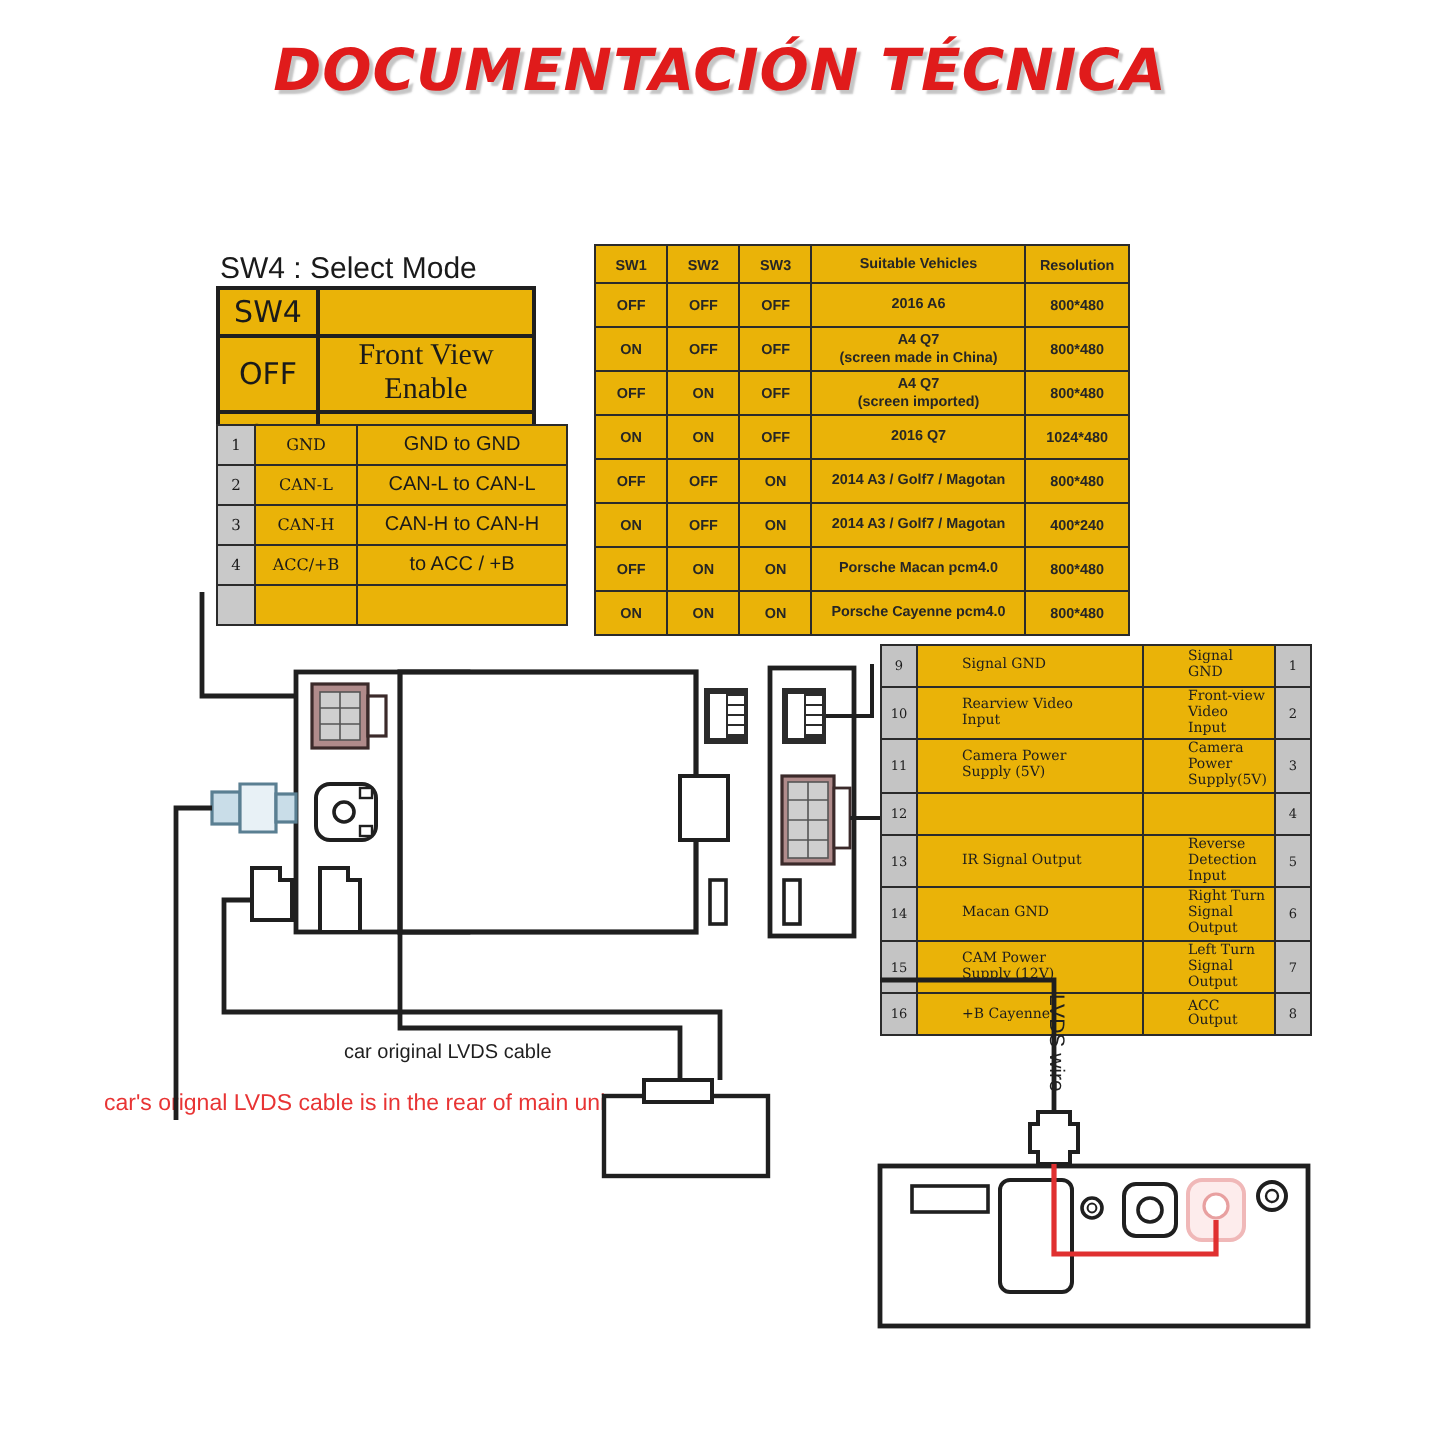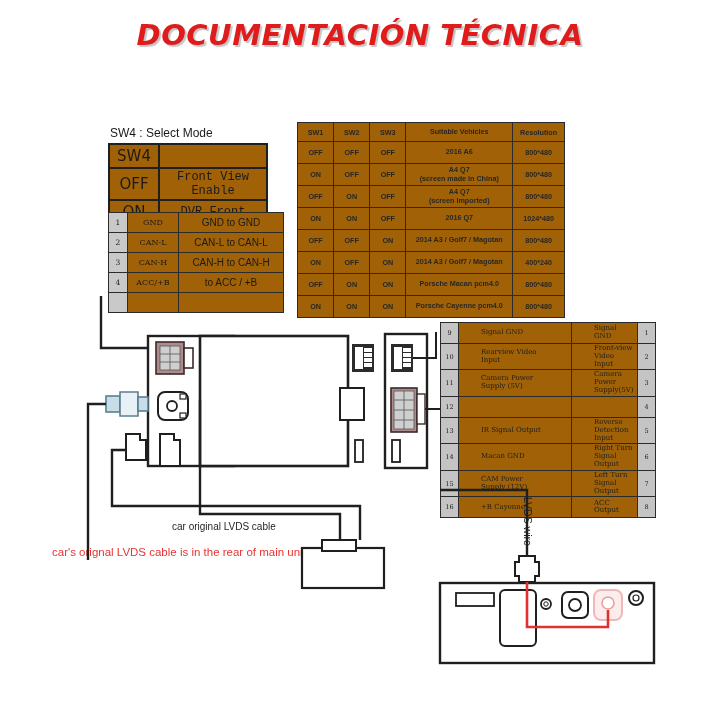--- a/index.html
+++ b/index.html
@@ -28,55 +28,55 @@
     letter-spacing: 0.5px;
     color: #e01b1b;
     text-shadow: 2px 2px 1px rgba(150,150,150,0.55);
     font-family: "DejaVu Sans", sans-serif;
   }
 
   
   table.grid {
     border-collapse: collapse;
     position: absolute;
-    background: #a16207;
+    background: #eab308;
   }
   table.grid td, table.grid th {
     border: 1px solid #2b2b2b;
     padding: 1px 2px;
     text-align: center;
     vertical-align: middle;
     font-weight: normal;
   }
 
   
   #sw4-caption {
     position: absolute;
     left: 110px; top: 126px;
-    font-size: 12px;
+    font-size: 15px;
     text-align: center;
   }
   #sw4-table {
     left: 108px; top: 143px;
     width: 160px;
     padding-left: 44px;
   }
   #sw4-table td {
     border: 2px solid #1f1f1f;
     height: 20px;
     font-size: 14px;
     font-family: "DejaVu Sans", sans-serif;
   }
   #sw4-table td.key {
     width: 44px;
     font-size: 15px;
   }
   #sw4-table td.val {
-    font-size: 12px;
-    font-family: Liberation Mono, monospace;
+    font-size: 15px;
+    font-family: Liberation Serif, serif;
   }
 
   
   #pin-table {
     left: 108px; top: 212px;
     width: 176px;
   }
   #pin-table td {
     height: 17px;
     font-size: 8.5px;

